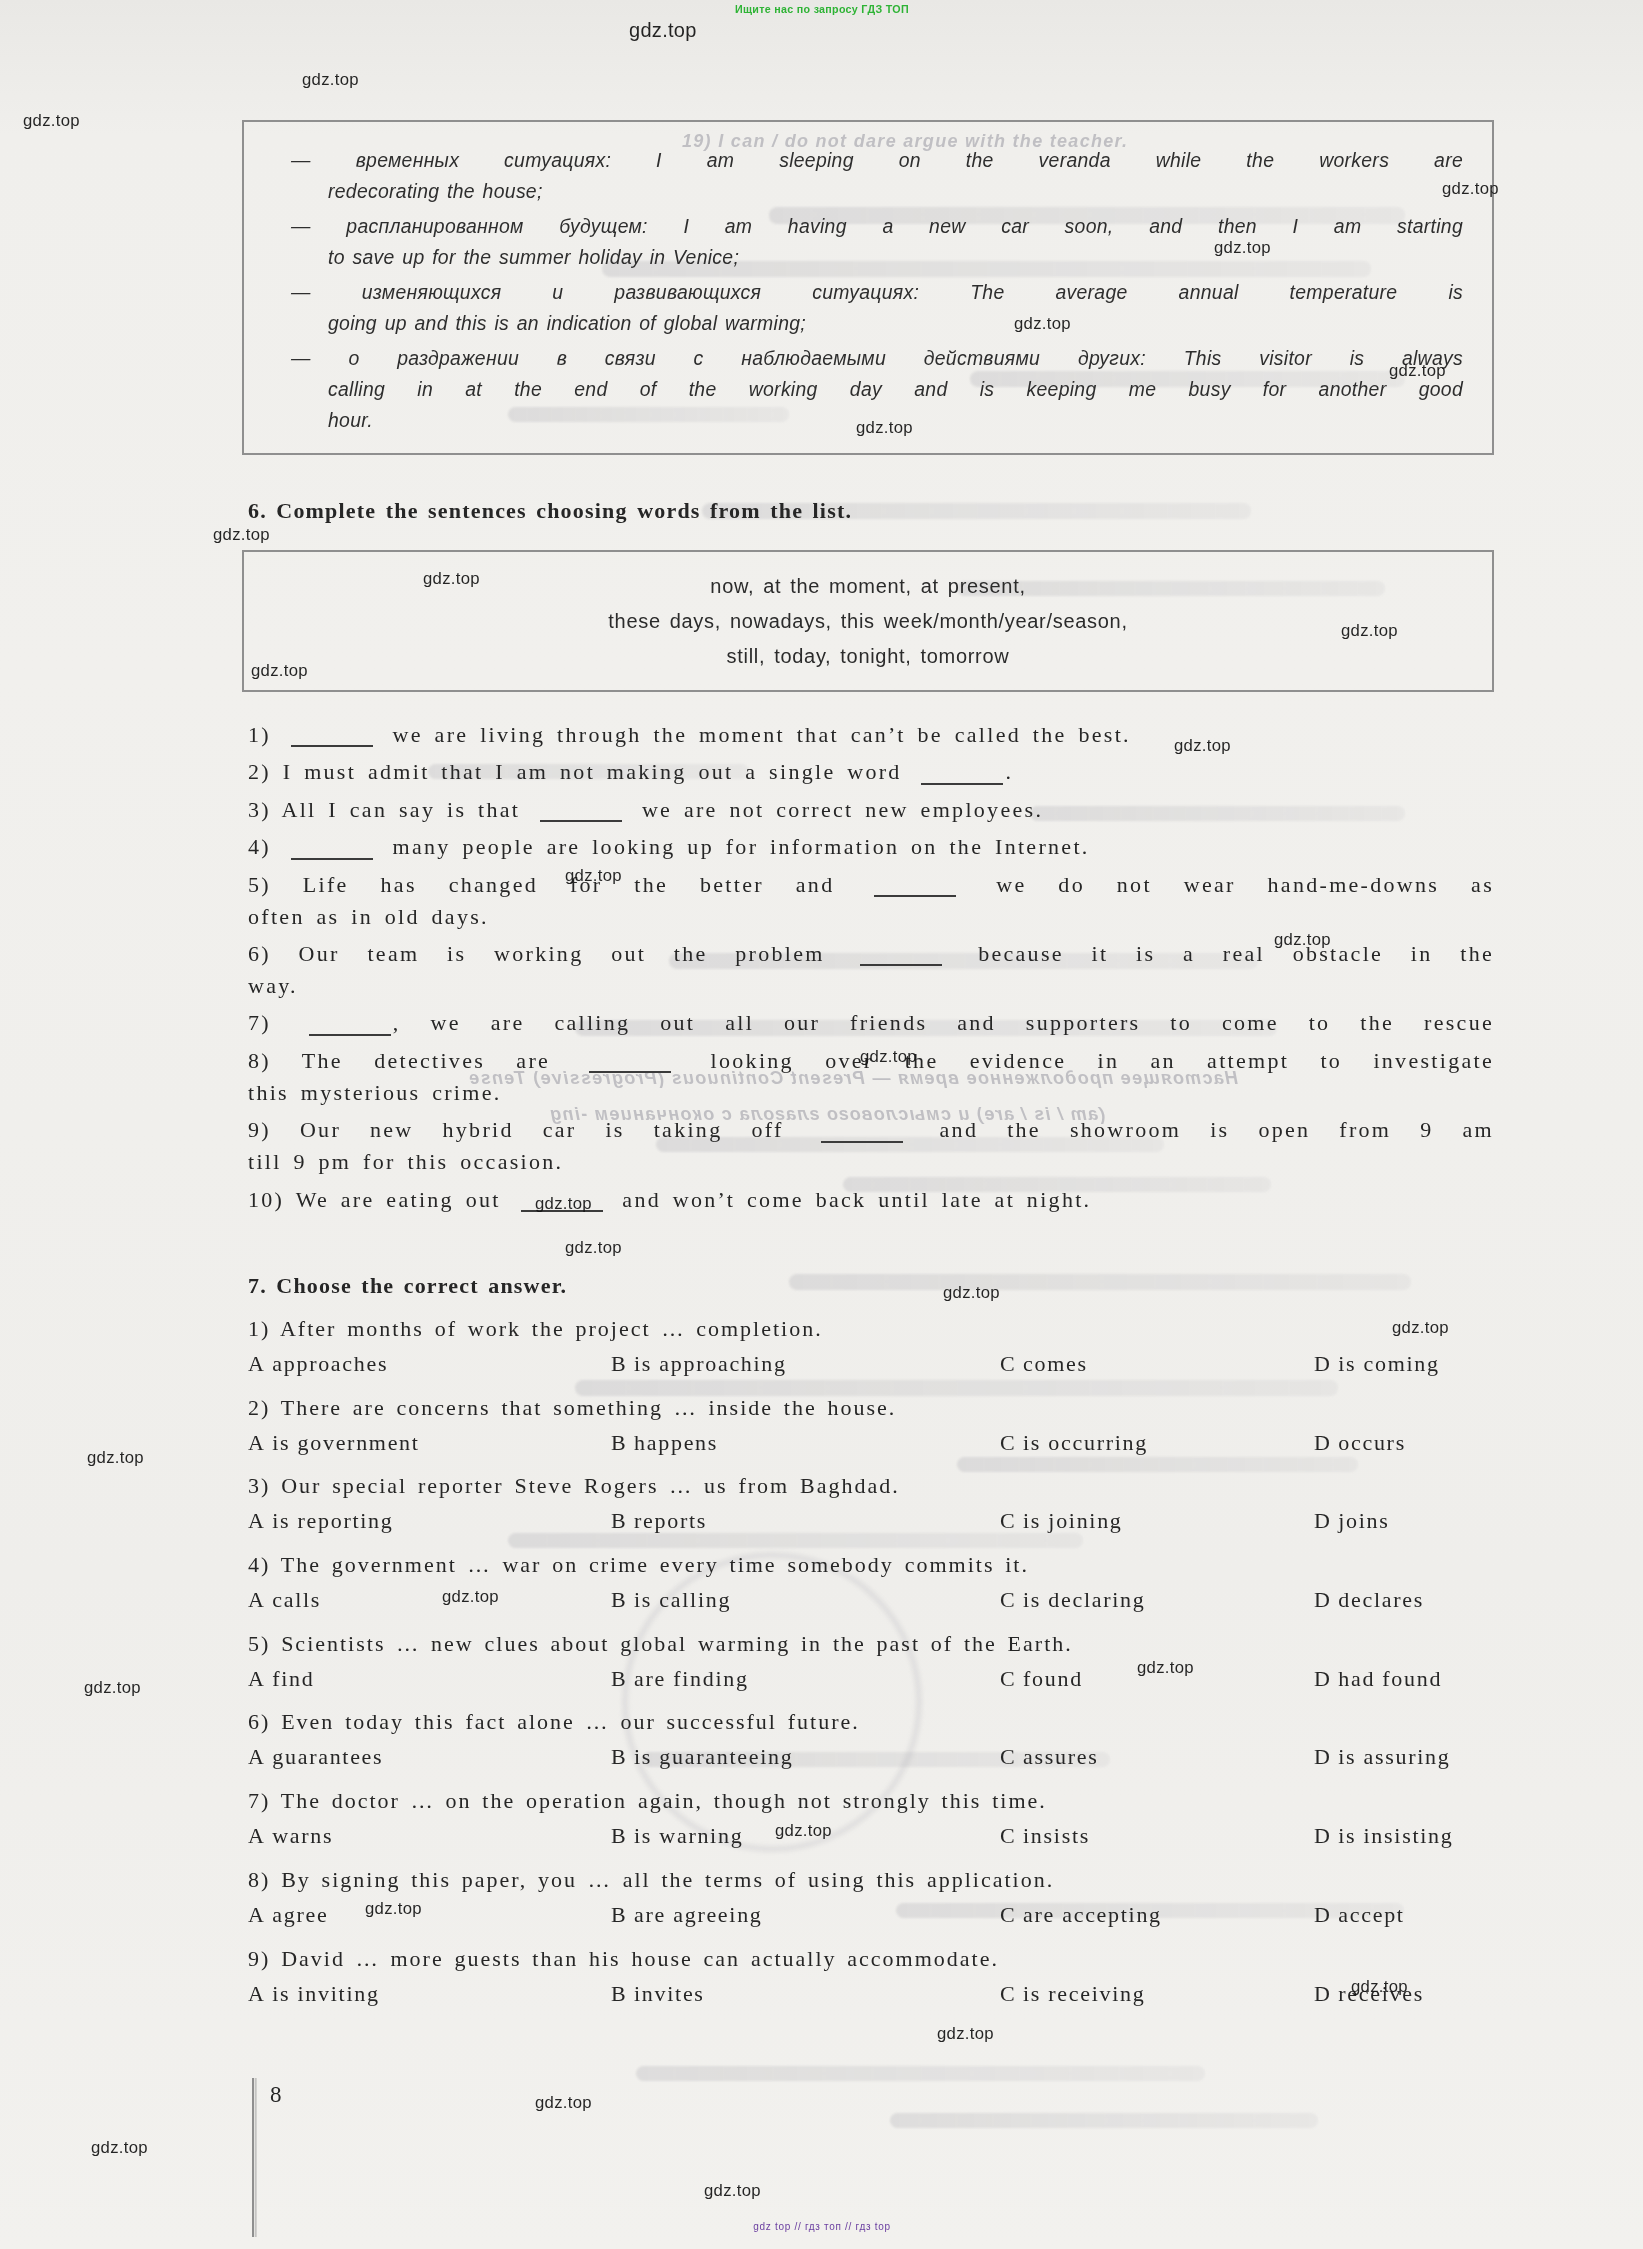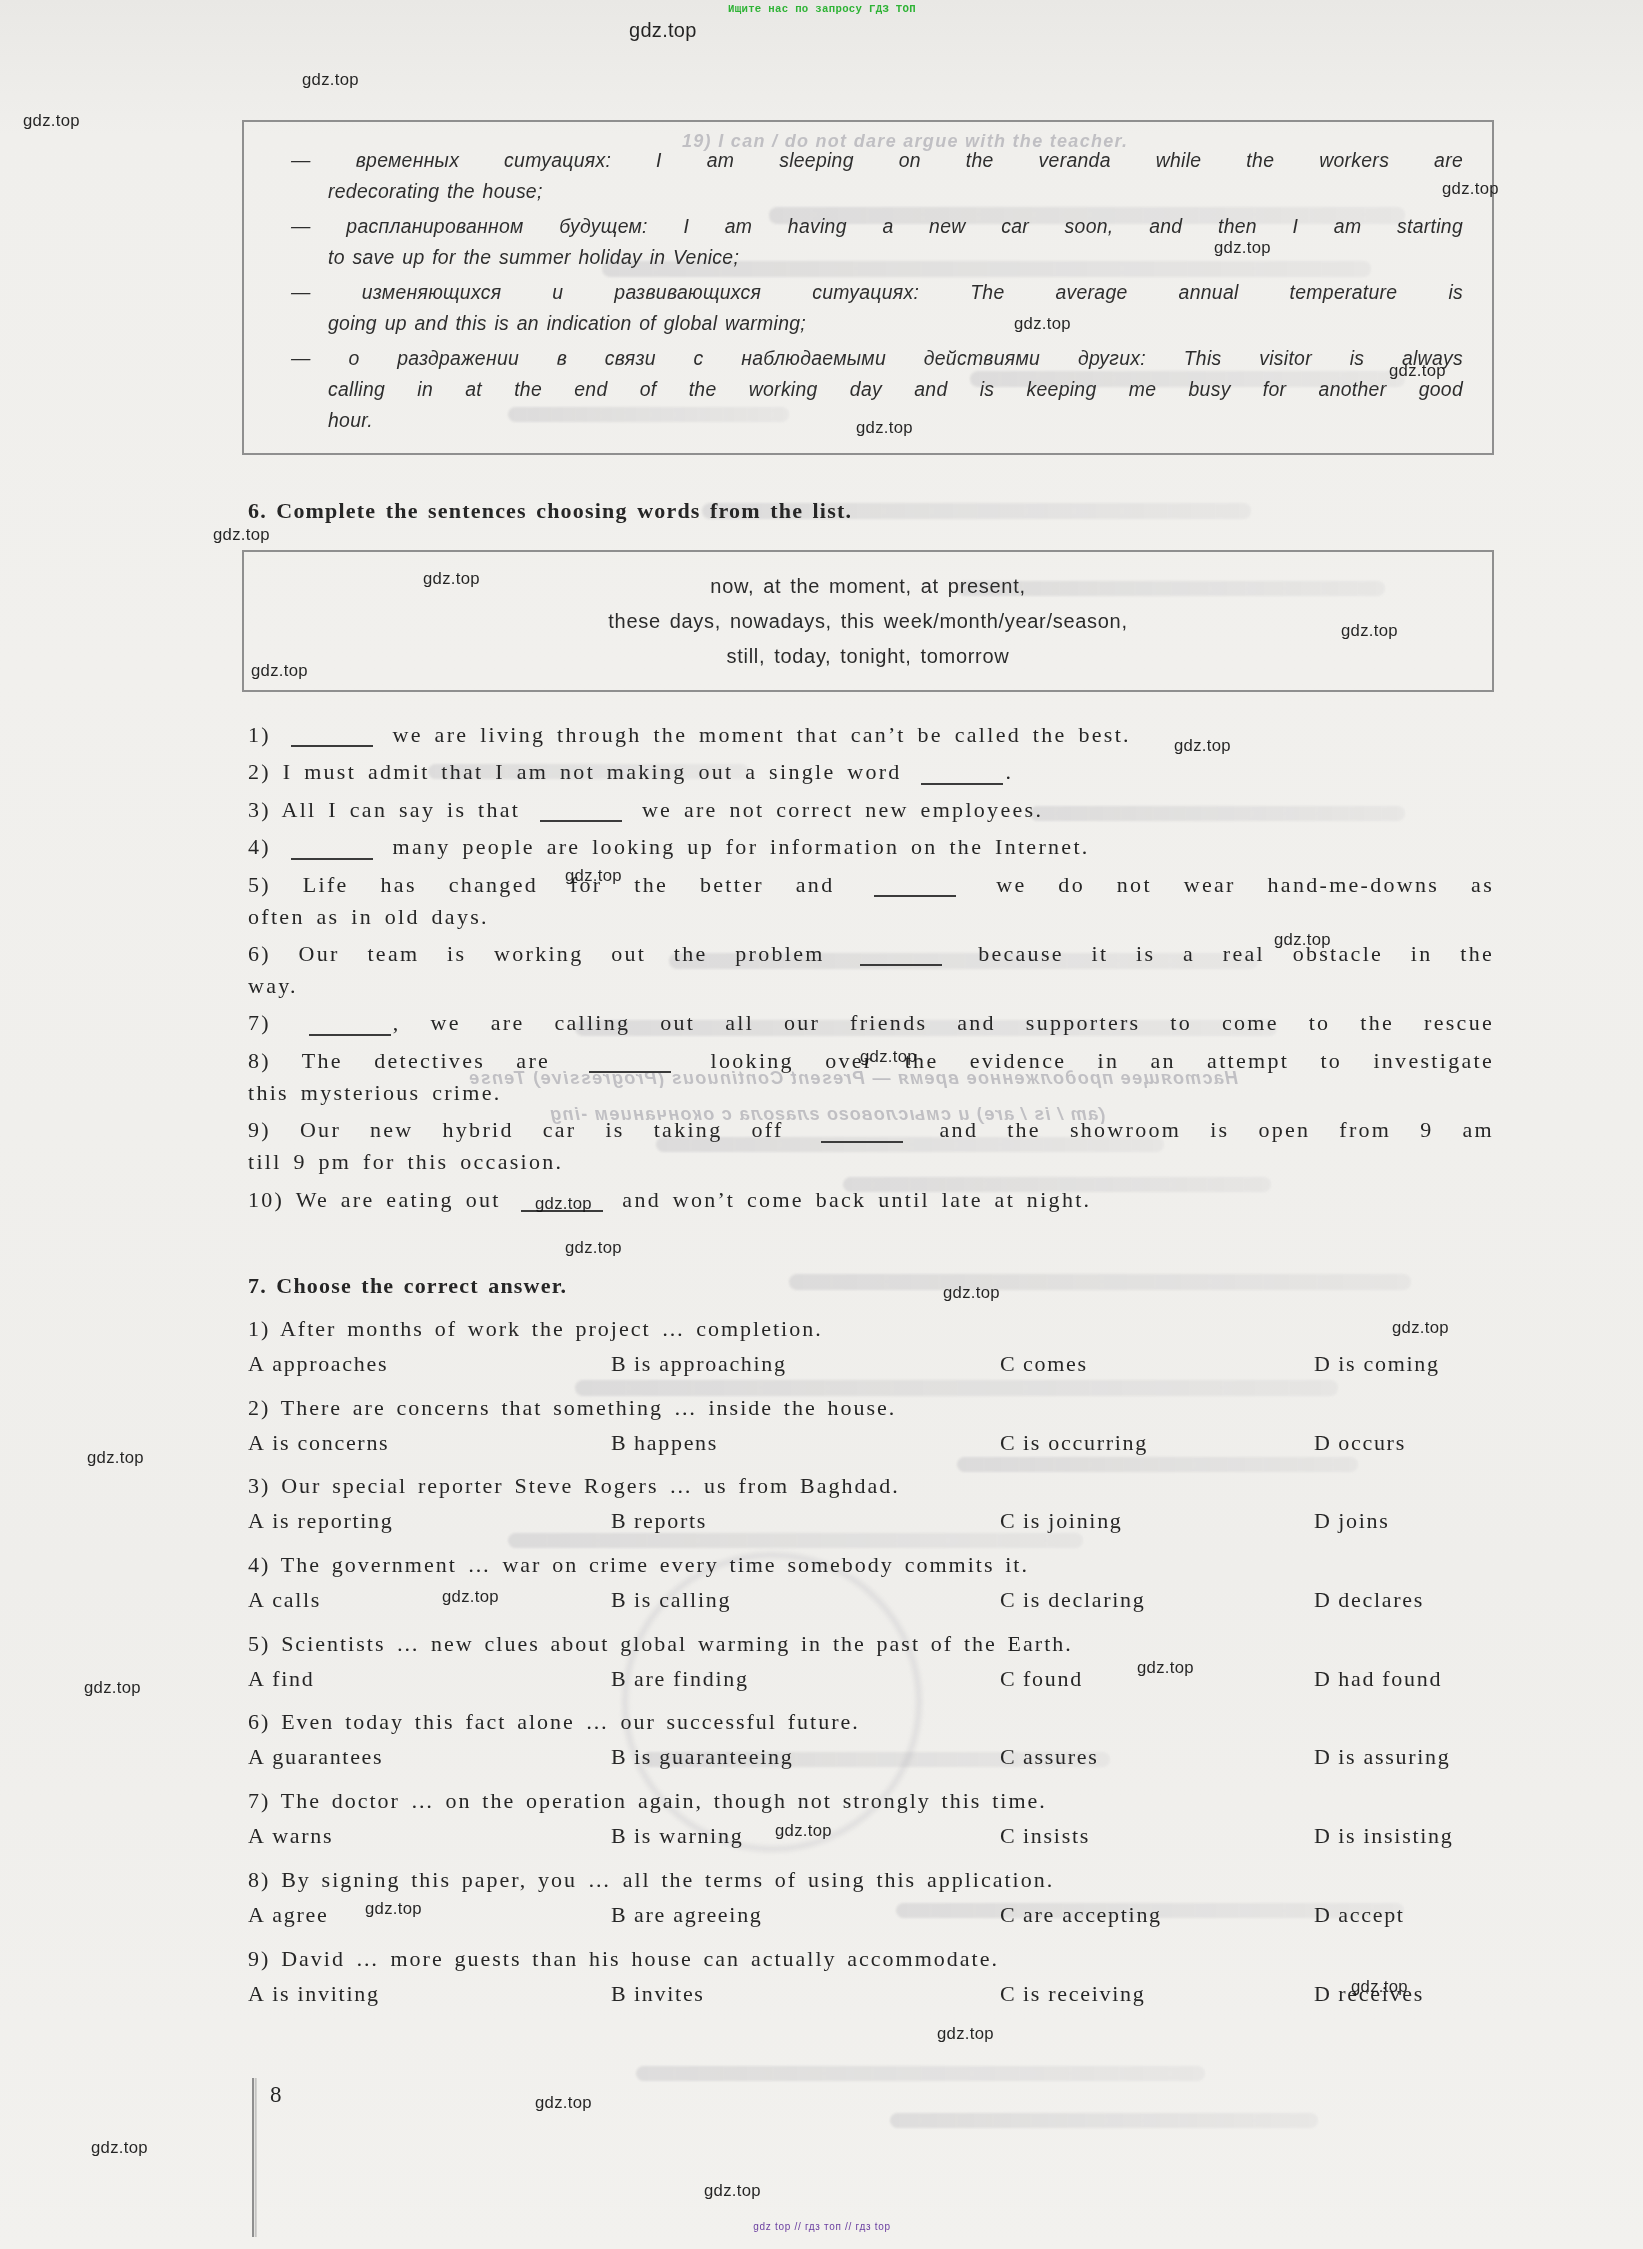--- a/index.html
+++ b/index.html
@@ -11,21 +11,21 @@
   .bleed-text{position:absolute;font-family:"Liberation Sans",sans-serif;font-weight:bold;font-style:italic;
     color:#8d8d98;opacity:.48;filter:blur(0.7px);font-size:18px;white-space:nowrap;letter-spacing:1.3px;}
   .mirror{transform:scaleX(-1);}
   .bar{position:absolute;background:linear-gradient(90deg,rgba(128,128,140,.17),rgba(128,128,140,.08));
     border-radius:8px;filter:blur(1.3px);}
   .circle{position:absolute;border:6.7px solid rgba(125,125,138,.13);border-radius:50%;filter:blur(2px);}
   .wm{position:absolute;font-family:"Liberation Sans",sans-serif;font-size:16.7px;color:#151515;opacity:.93;
     letter-spacing:0.3px;white-space:nowrap;}
   
   .green-note{position:absolute;left:0;right:0;top:3.3px;text-align:center;
-    font-family:Liberation Mono, monospace;font-size:10.7px;font-weight:bold;letter-spacing:0.3px;}
+    font-family:Liberation Sans, sans-serif;font-size:10.7px;font-weight:bold;letter-spacing:0.3px;}
   .purple-note{position:absolute;left:0;right:0;top:2221px;text-align:center;
     font-family:"Liberation Sans",sans-serif;font-size:10px;letter-spacing:0.7px;}
   
   .gbox{position:absolute;left:242px;width:1252px;border:2.7px double #8f8f8f;box-sizing:border-box;}
   #grammar-box{top:120px;height:335px;padding:23px 29px 0 47px;}
   .gitem{margin-bottom:4px;}
   .gline{font-family:"Liberation Sans",sans-serif;font-style:italic;font-size:19.4px;line-height:31px;
     letter-spacing:0.3px;word-spacing:2px;color:#2e2e2e;}
   .gline.fill{text-align:justify;text-align-last:justify;}
   .gline.cont{padding-left:37px;}
@@ -160,21 +160,21 @@
         <div class="opts">
           <span class="opt"><span class="letter">A</span><span>approaches</span></span>
           <span class="opt"><span class="letter">B</span><span>is approaching</span></span>
           <span class="opt"><span class="letter">C</span><span>comes</span></span>
           <span class="opt"><span class="letter">D</span><span>is coming</span></span>
         </div>
       </div>
       <div class="q">
         <div class="qt">2) There are concerns that something … inside the house.</div>
         <div class="opts">
-          <span class="opt"><span class="letter">A</span><span>is concerns</span></span>
+          <span class="opt"><span class="letter">A</span><span>is government</span></span>
           <span class="opt"><span class="letter">B</span><span>happens</span></span>
           <span class="opt"><span class="letter">C</span><span>is occurring</span></span>
           <span class="opt"><span class="letter">D</span><span>occurs</span></span>
         </div>
       </div>
       <div class="q">
         <div class="qt">3) Our special reporter Steve Rogers … us from Baghdad.</div>
         <div class="opts">
           <span class="opt"><span class="letter">A</span><span>is reporting</span></span>
           <span class="opt"><span class="letter">B</span><span>reports</span></span>

